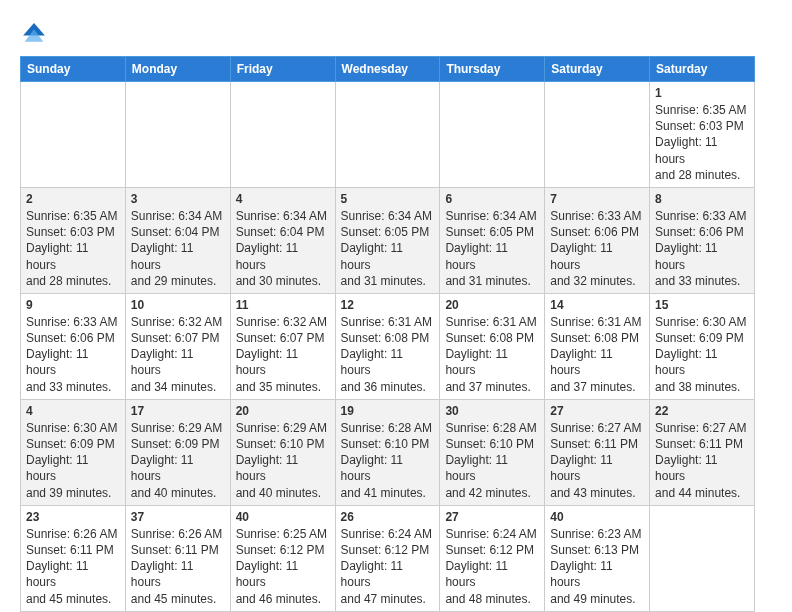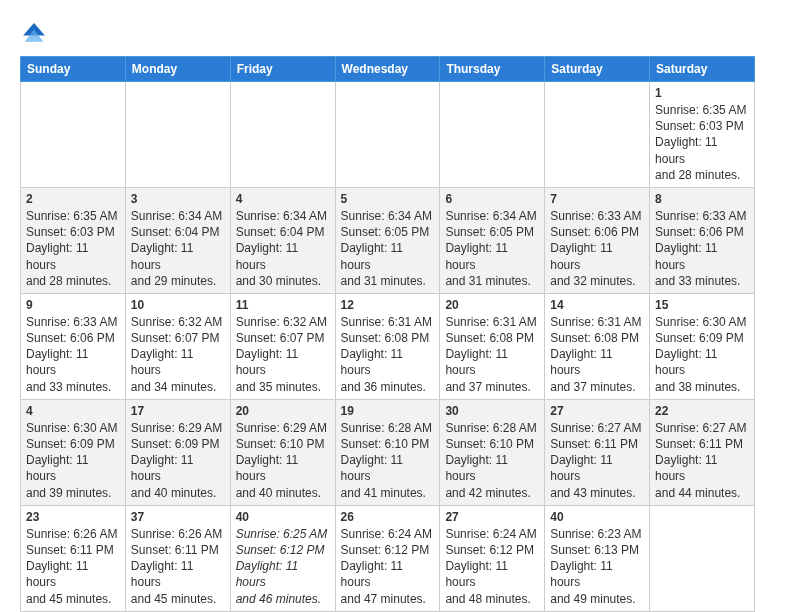--- a/index.html
+++ b/index.html
@@ -301,21 +301,21 @@
           </td>
           <td>
             <div class="day-num">37</div>
             <div class="day-info" style="white-space: pre-line;">Sunrise: 6:26 AM
 Sunset: 6:11 PM
 Daylight: 11 hours
 and 45 minutes.</div>
           </td>
           <td>
             <div class="day-num">40</div>
-            <div class="day-info" style="white-space: pre-line; font-style: italic;">Sunrise: 6:25 AM
+            <div class="day-info" style="white-space: pre-line;">Sunrise: 6:25 AM
 Sunset: 6:12 PM
 Daylight: 11 hours
 and 46 minutes.</div>
           </td>
           <td>
             <div class="day-num">26</div>
             <div class="day-info" style="white-space: pre-line;">Sunrise: 6:24 AM
 Sunset: 6:12 PM
 Daylight: 11 hours
 and 47 minutes.</div>

